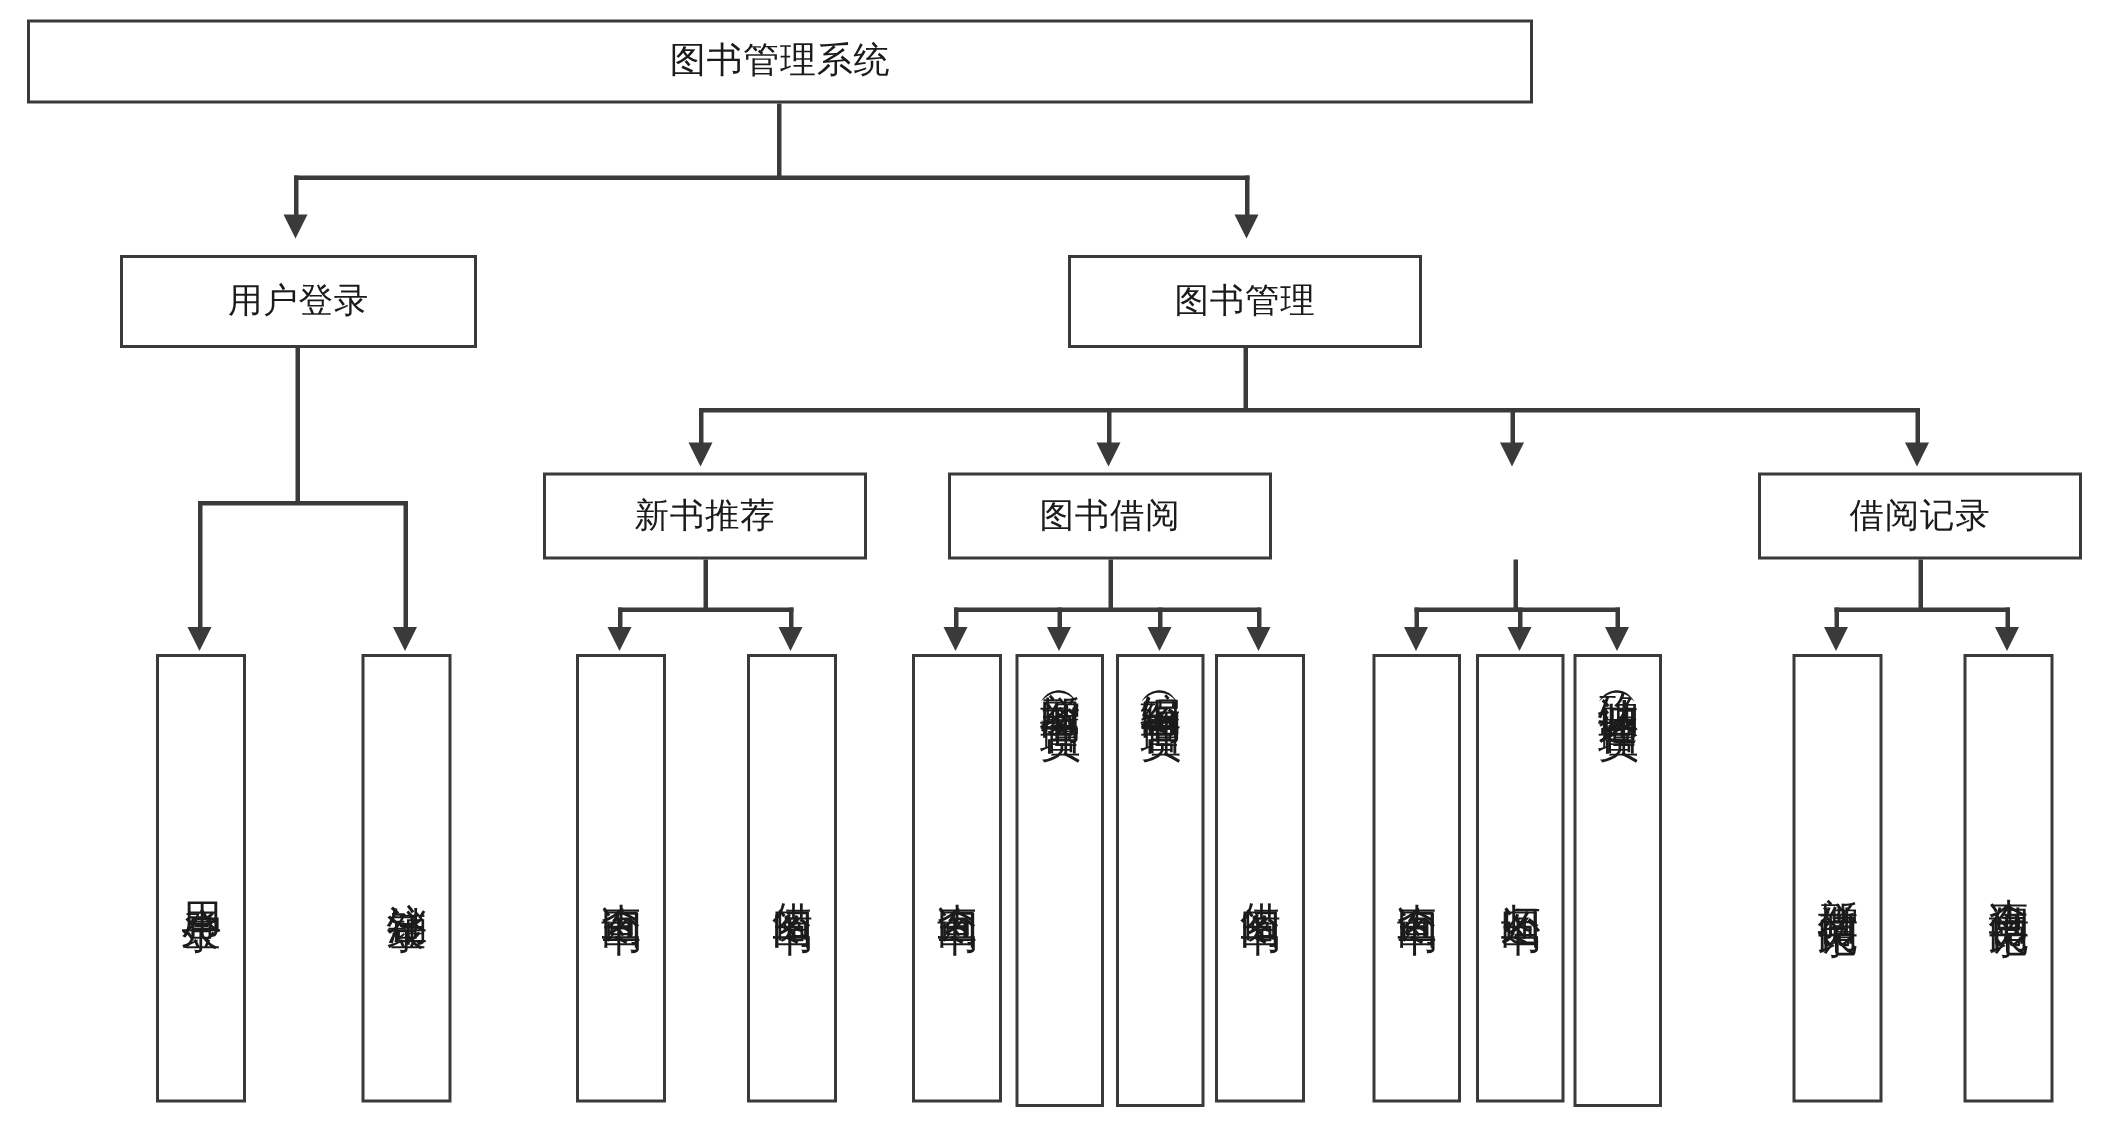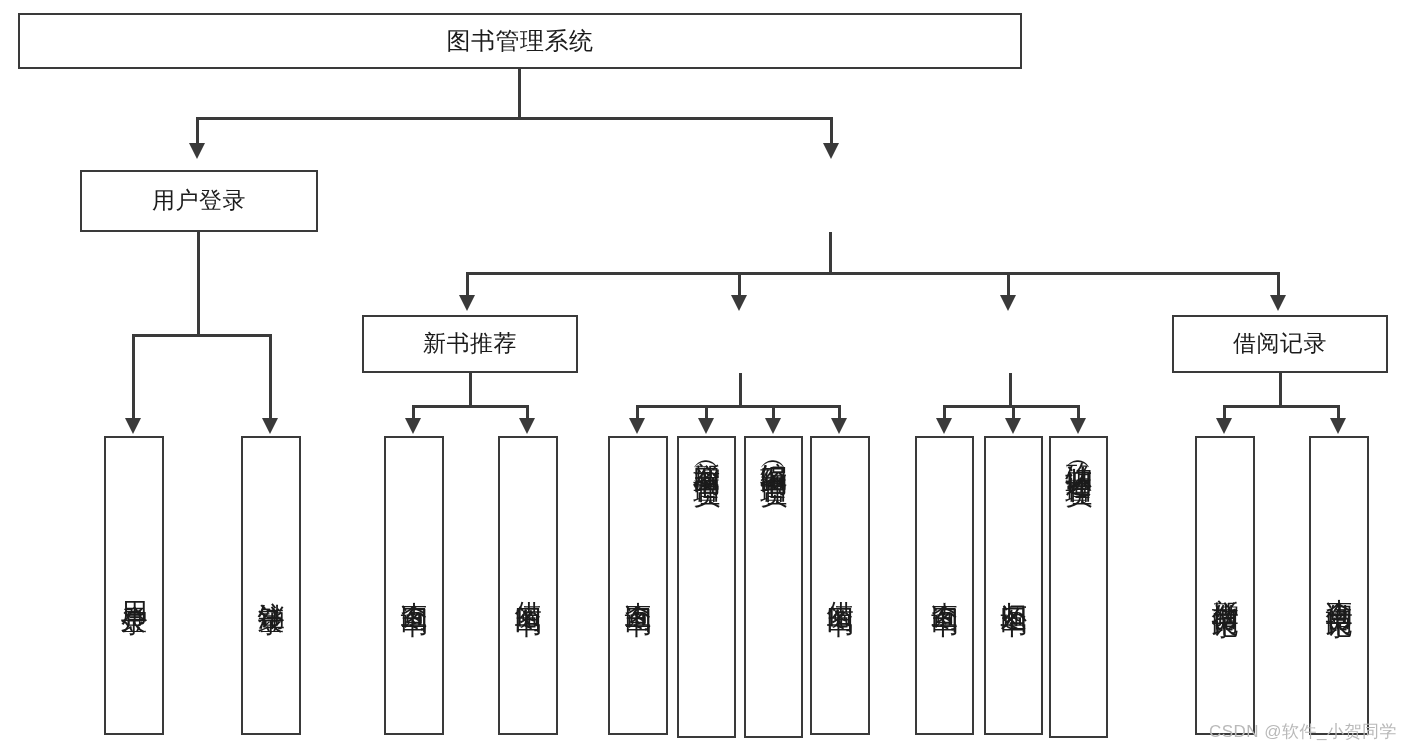--- a/index.html
+++ b/index.html
@@ -88,20 +88,23 @@
   <div class="conn vline" style="left:518px; top:69px; height:50px;"></div>
   <div class="conn hline" style="left:196px; top:117px; width:637px;"></div>
   <div class="conn vline" style="left:196px; top:117px; height:27px;"></div>
   <div class="conn vline" style="left:830px; top:117px; height:27px;"></div>
   <div class="arrow" style="left:189px; top:143px;"></div>
   <div class="arrow" style="left:823px; top:143px;"></div>
 
   <div class="node h" style="left:80px; top:170px; width:238px; height:62px;">
     <span>用户登录</span>
   </div>
+  <div class="node h" style="left:712px; top:170px; width:236px; height:62px;">
+    <span>图书管理</span>
+  </div>
 
   <div class="conn vline" style="left:197px; top:232px; height:104px;"></div>
   <div class="conn hline" style="left:132px; top:334px; width:139px;"></div>
   <div class="conn vline" style="left:132px; top:334px; height:85px;"></div>
   <div class="conn vline" style="left:269px; top:334px; height:85px;"></div>
   <div class="arrow" style="left:125px; top:418px;"></div>
   <div class="arrow" style="left:262px; top:418px;"></div>
 
   <div class="conn vline" style="left:829px; top:232px; height:42px;"></div>
   <div class="conn hline" style="left:466px; top:272px; width:814px;"></div>
@@ -110,20 +113,23 @@
   <div class="conn vline" style="left:1007px; top:272px; height:24px;"></div>
   <div class="conn vline" style="left:1277px; top:272px; height:24px;"></div>
   <div class="arrow" style="left:459px; top:295px;"></div>
   <div class="arrow" style="left:731px; top:295px;"></div>
   <div class="arrow" style="left:1000px; top:295px;"></div>
   <div class="arrow" style="left:1270px; top:295px;"></div>
 
   <div class="node h" style="left:362px; top:315px; width:216px; height:58px;">
     <span>新书推荐</span>
   </div>
+  <div class="node h" style="left:632px; top:315px; width:216px; height:58px;">
+    <span>图书借阅</span>
+  </div>
   <div class="node h" style="left:1172px; top:315px; width:216px; height:58px;text-align:right;">
     <span>借阅记录</span>
   </div>
 
   <div class="conn vline" style="left:469px; top:373px; height:34px;"></div>
   <div class="conn hline" style="left:412px; top:405px; width:117px;"></div>
   <div class="conn vline" style="left:412px; top:405px; height:14px;"></div>
   <div class="conn vline" style="left:526px; top:405px; height:14px;"></div>
   <div class="arrow" style="left:405px; top:418px;"></div>
   <div class="arrow" style="left:519px; top:418px;"></div>
@@ -192,15 +198,14 @@
     <span>确认归还（管理员）</span>
   </div>
 
   <div class="node v" style="left:1195px; top:436px; width:60px; height:299px;">
     <span>新增借阅记录</span>
   </div>
   <div class="node v" style="left:1309px; top:436px; width:60px; height:299px;">
     <span>查询借阅记录</span>
   </div>
 
-  <div id="watermark">CSDN @软件_小贺同学</div>
 
 </div>
 
 </body></html>

